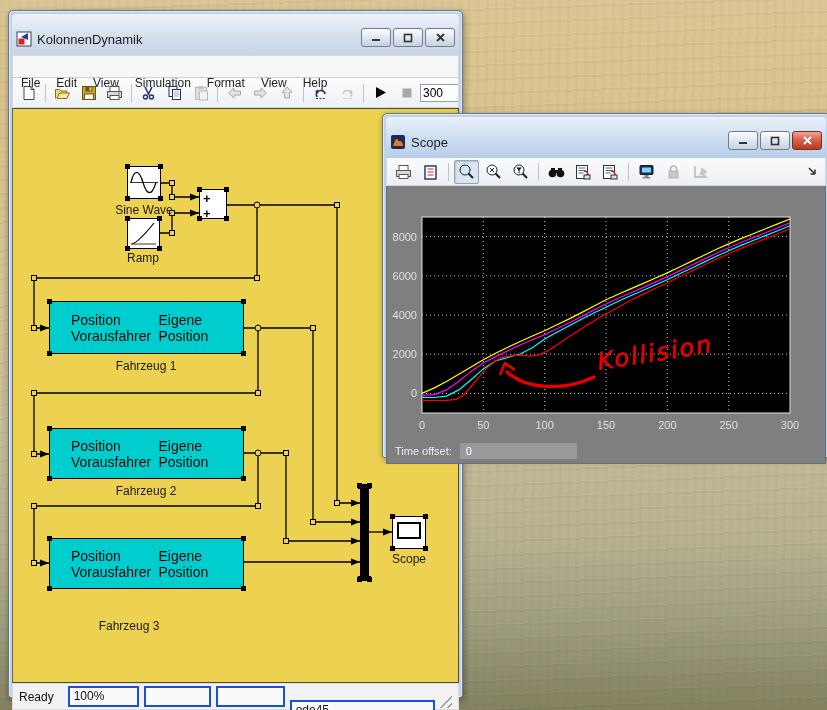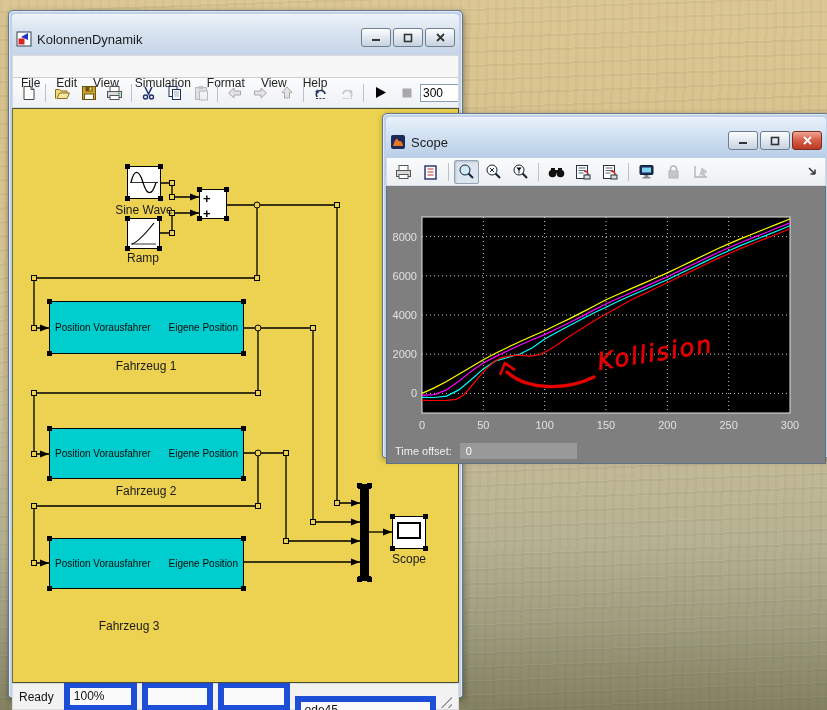--- a/index.html
+++ b/index.html
@@ -27,29 +27,29 @@
   .menubar span{padding:2px 8px;cursor:default;margin-top:32px;}
   .toolbar{height:29px;background:linear-gradient(#fbfcfd,#eef1f5);border:1px solid #d4dae2;border-top:none;
     display:flex;align-items:center;padding:0 3px;overflow:hidden;gap:1px;}
   .tbtn{width:23px;height:22px;display:flex;align-items:center;justify-content:center;flex:none;border:1px solid transparent;border-radius:2px;}
   .tsep{width:1px;height:18px;background:#b7c3d1;margin:0 3px;flex:none;}
   .tfield{width:40px;height:16px;border:1px solid #8aa0b8;background:#fff;font-size:12px;padding:0 2px;flex:none;}
   .canvas{position:relative;height:573px;background:var(--canvas,#ecd250);border:1px solid #4d4d33;
     border-left-color:#6b6b4a;overflow:hidden;}
   .statusbar{height:23px;background:#f2f2f2;border:1px solid #dcdcdc;display:flex;align-items:center;
     font-size:12px;color:#111;padding:1px 6px;gap:5px;}
-  .sfield{height:17px;border:6px solid #1d4ed8;background:#fafafa;padding:0 4px;line-height:17px;}
+  .sfield{height:17px;border:2px solid #1d4ed8;background:#fafafa;padding:0 4px;line-height:17px;}
   .grip{width:13px;height:13px;margin-left:auto;align-self:flex-end;
     background:repeating-linear-gradient(135deg,#9a9a9a 0 1.5px,transparent 1.5px 4.5px);
     clip-path:polygon(100% 0,100% 100%,0 100%);}
   
   .blk{position:absolute;box-sizing:border-box;border:1px solid #000;}
   .srcblk{background:#fff;}
   .sysblk{background:var(--vehicle,#00cdcd);display:flex;align-items:center;justify-content:space-between;
-    padding:0 5px;font-size:10px;color:#0a0a0a;}
+    padding:0 21px;font-size:14px;color:#0a0a0a;}
   .blklabel{position:absolute;font-size:12px;color:#1a1a1a;text-align:center;white-space:nowrap;transform:translateX(-50%);}
   .h{position:absolute;width:5px;height:5px;background:#000;z-index:6;}
   .h.tl{left:-3px;top:-3px}.h.tr{right:-3px;top:-3px}.h.bl{left:-3px;bottom:-3px}.h.br{right:-3px;bottom:-3px}
   .sum-plus{position:absolute;left:3px;font-size:13px;font-weight:bold;color:#000;line-height:1;}
   .mux{position:absolute;background:#000;}
   .muxcap{position:absolute;left:-2px;width:13px;height:5px;background:#000;}
   #wires{position:absolute;left:0;top:0;}
   
   #scopewin{left:382px;top:113px;width:440px;height:337px;z-index:10;}
   #scopewin .titlebar{background:linear-gradient(#eaf2fb,#d3e2f3 40%,#b8cee7);}

